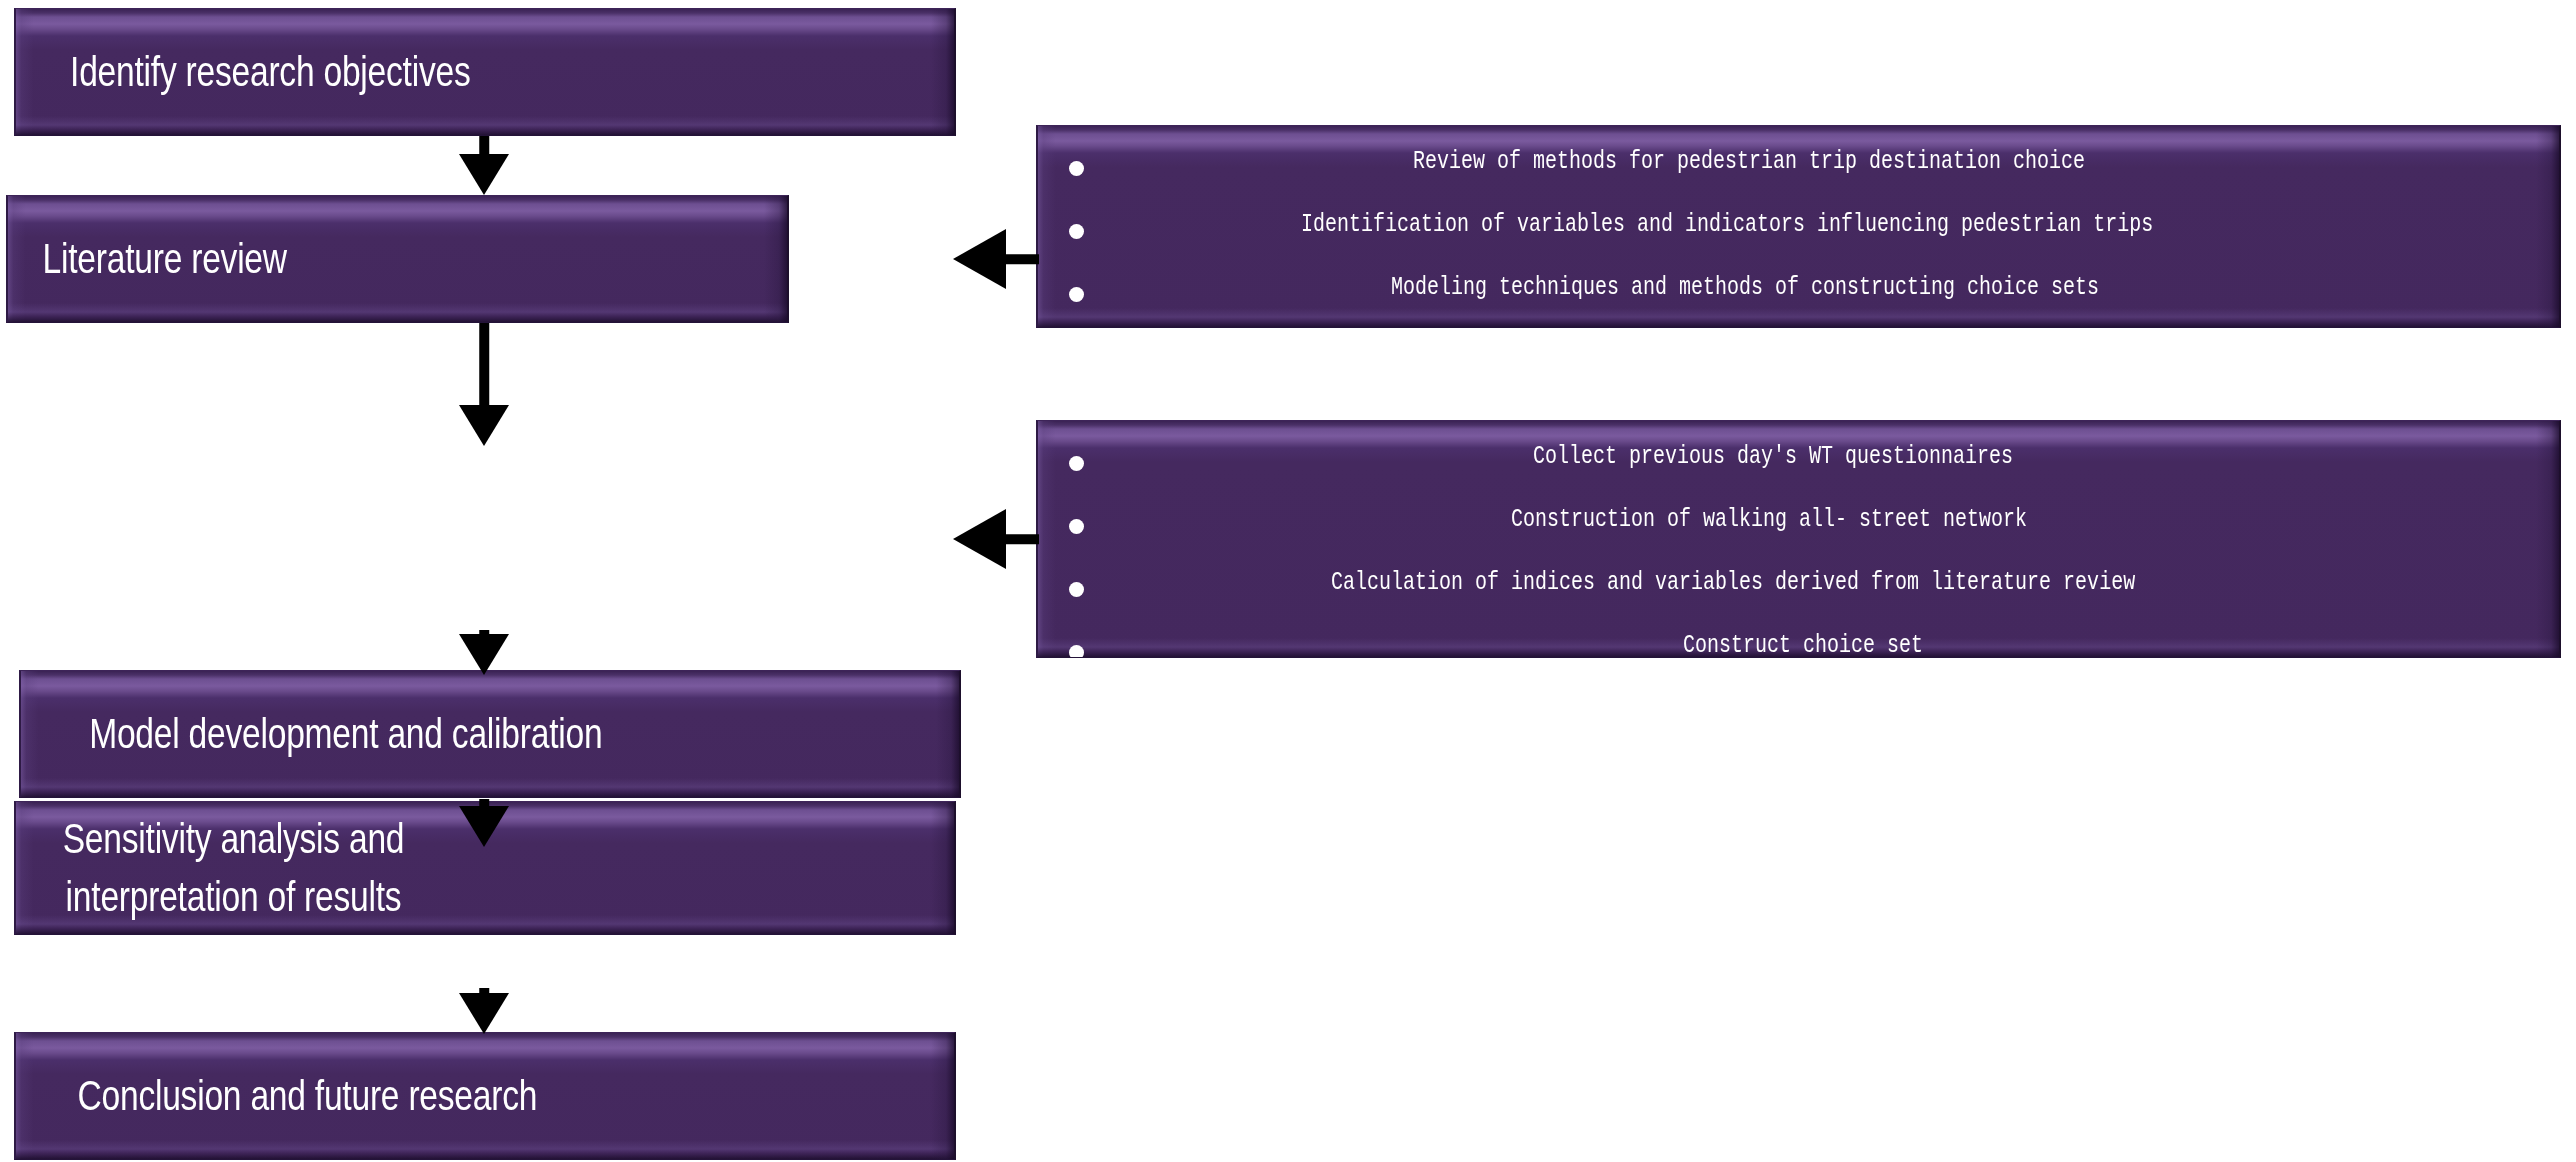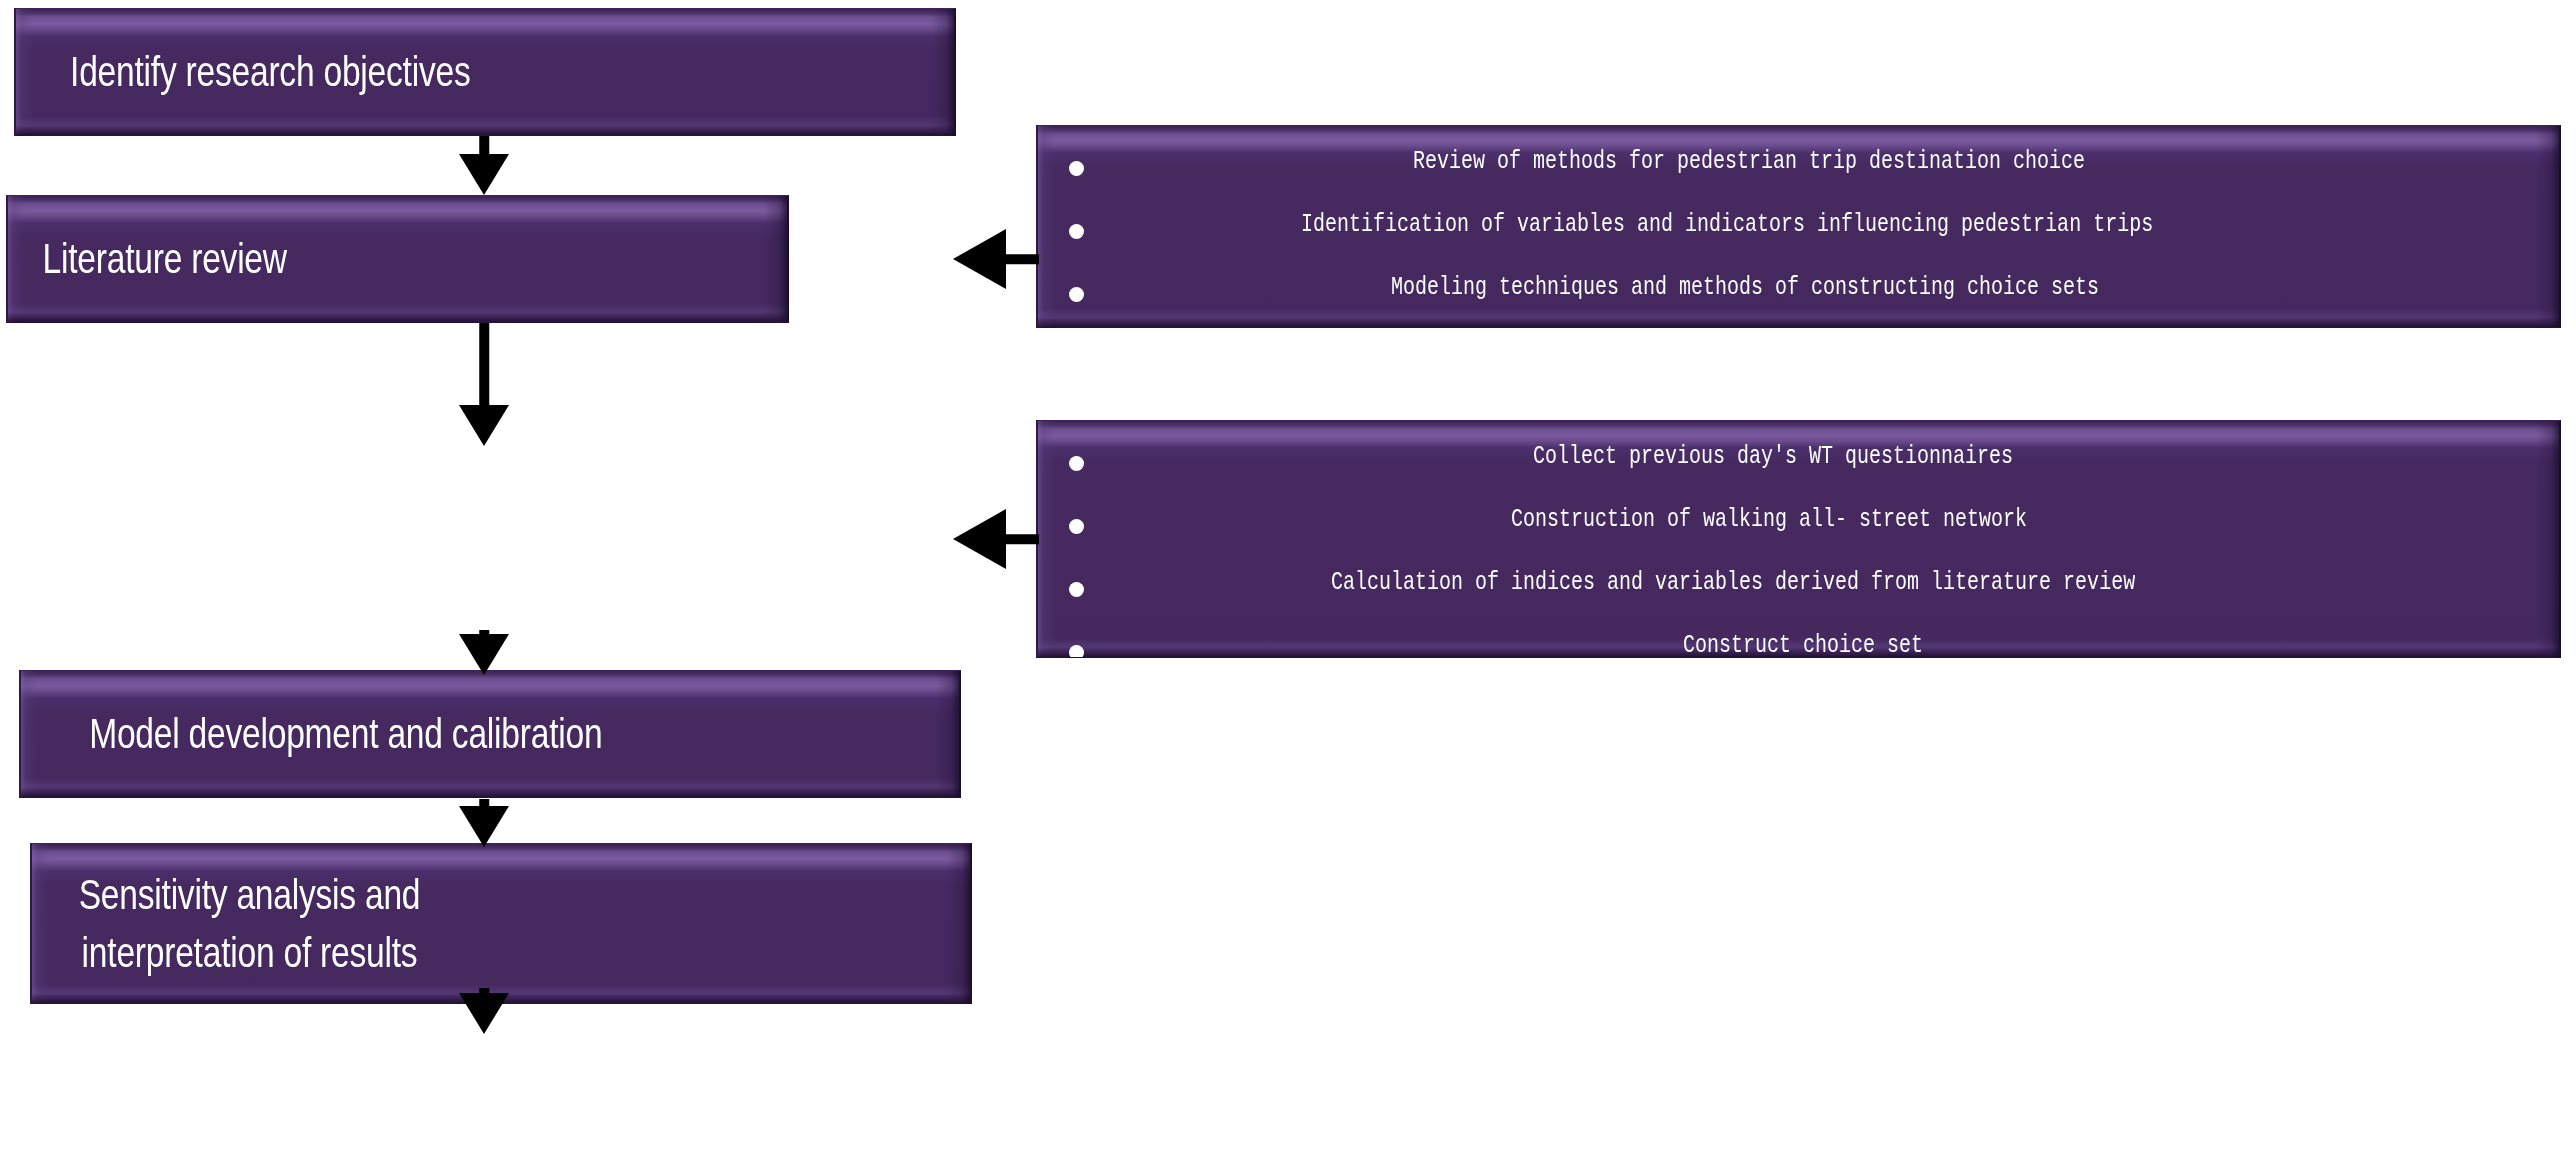--- a/index.html
+++ b/index.html
@@ -197,27 +197,32 @@
     </div>
   </div>
 
 
   <div class="box step-box" style="left:19px; top:670px; width:942px; height:128px;">
     <div class="box-inner">
       <div class="box-label">Model development and calibration</div>
     </div>
   </div>
 
-  <div class="box step-box" style="left:13.5px; top:843px; width:942px; height:161px;margin-left:16px;">
+  <div class="box step-box" style="left:13.5px; top:801px; width:942px; height:134px;">
     <div class="box-inner">
       <div class="box-label">Sensitivity analysis and
 interpretation of results</div>
     </div>
   </div>
 
+  <div class="box step-box" style="left:13.5px; top:1032px; width:942px; height:128px;">
+    <div class="box-inner">
+      <div class="box-label">Conclusion and future research</div>
+    </div>
+  </div>
 
   <div class="box bullet-box" style="left:1036px; top:125px; width:1525px; height:203px;">
     <div class="box-inner">
       <ul class="bullets">
         <li>
           <span class="bullet-dot"></span>
           <span class="li-text">Review of methods for pedestrian trip destination choice</span>
         </li>
         <li>
           <span class="bullet-dot"></span>

